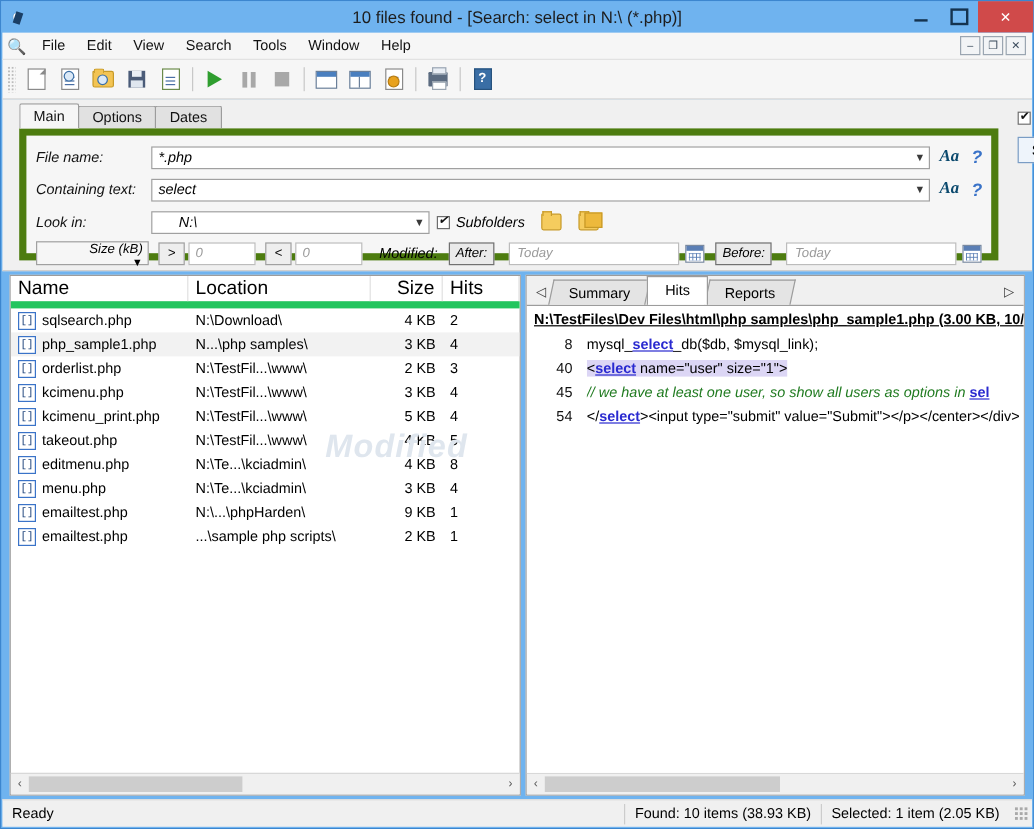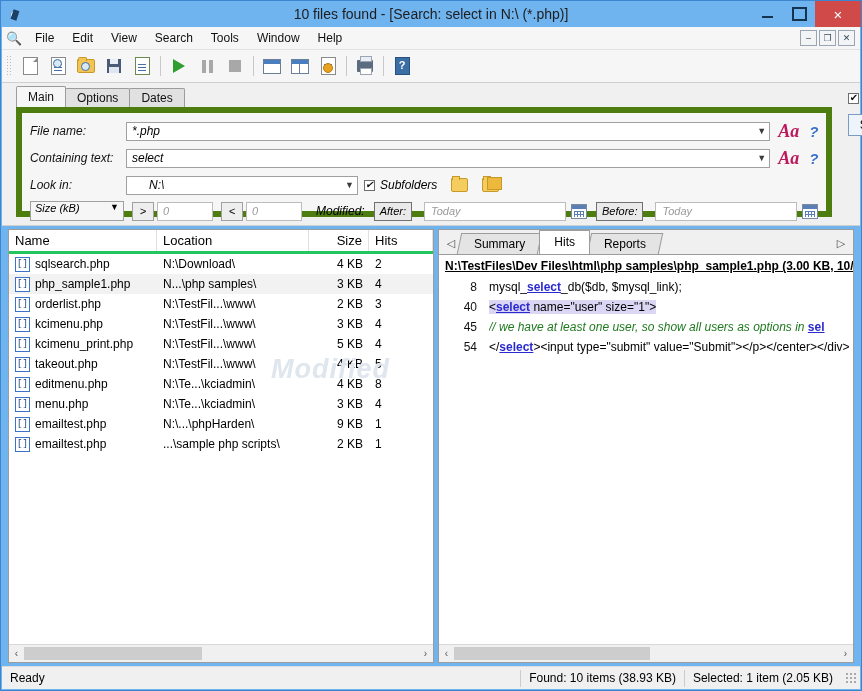--- a/index.html
+++ b/index.html
@@ -129,27 +129,27 @@
   .flabel{width:96px;font-size:12px;color:#111;}
   .finput{
     flex:1 1 auto;height:19px;border:1px solid #a0a0a0;background:#fff;
     display:flex;align-items:center;padding:0 0 0 5px;font-size:12px;box-sizing:border-box;
   }
   .finput .val{flex:1 1 auto;}
   .finput .caret{
     width:15px;height:17px;display:flex;align-items:center;justify-content:center;
     font-size:9px;color:#3a3a3a;
   }
-  .aa{color:#be185d;font-weight:bold;font-size:18px;margin-left:8px;font-family:"Liberation Serif",serif;}
+  .aa{color:#0c4a6e;font-weight:bold;font-size:14px;margin-left:8px;font-family:"Liberation Serif",serif;}
   .qm{color:#3a73c8;font-weight:bold;font-size:15px;margin-left:10px;}
   .chk{width:11px;height:11px;border:1px solid #6e6e6e;background:#fff;display:inline-flex;align-items:center;justify-content:center;font-size:10px;line-height:1;color:#111;box-sizing:border-box;}
   .sizerow{display:flex;align-items:center;height:20px;margin-top:2px;}
   .sel{
     width:94px;height:20px;border:1px solid #a0a0a0;background:#f6f6f6;
-    display:flex;align-items:flex-start;padding:0 4px;font-size:11px;box-sizing:border-box;
+    display:flex;align-items:flex-end;padding:0 4px;font-size:11px;box-sizing:border-box;flex-direction:column;
   }
   .sel .caret{margin-left:auto;font-size:9px;}
   .btn-sm{
     width:22px;height:19px;border:1px solid #a0a0a0;background:#eee;
     display:flex;align-items:center;justify-content:center;font-size:11px;
     margin-left:8px;box-sizing:border-box;
   }
   .num{
     width:56px;height:19px;border:1px solid #bcbcbc;background:#fff;
     font-size:11px;color:#9a9a9a;display:flex;align-items:center;padding-left:5px;
@@ -188,21 +188,21 @@
   }
   
   .results{
     flex:1 1 auto;display:flex;margin:3px 1px 0 1px;min-height:0;
   }
   .panel{display:flex;flex-direction:column;background:#fff;min-width:0;}
   .panel-left{flex:0 0 424px;margin:0 2px 0 6px;border:1px solid #9c9c9c;}
   .panel-right{flex:1 1 auto;margin:0 6px 0 2px;border:1px solid #9c9c9c;}
   .lv-head{
     display:flex;height:21px;flex:0 0 21px;background:#fff;
-    border-bottom:3px solid #22c55e;font-size:13px;
+    border-bottom:6px solid #22c55e;font-size:16px;
   }
   .lv-head div{
     display:flex;align-items:center;padding:0 6px;
     border-right:1px solid #e0e0e0;box-sizing:border-box;
   }
   .col-name{flex:0 0 148px;}
   .col-loc{flex:0 0 152px;}
   .col-size{flex:0 0 60px;justify-content:flex-end;}
   .col-hits{flex:1 1 auto;}
   .lv-body{flex:1 1 auto;overflow:hidden;position:relative;}

